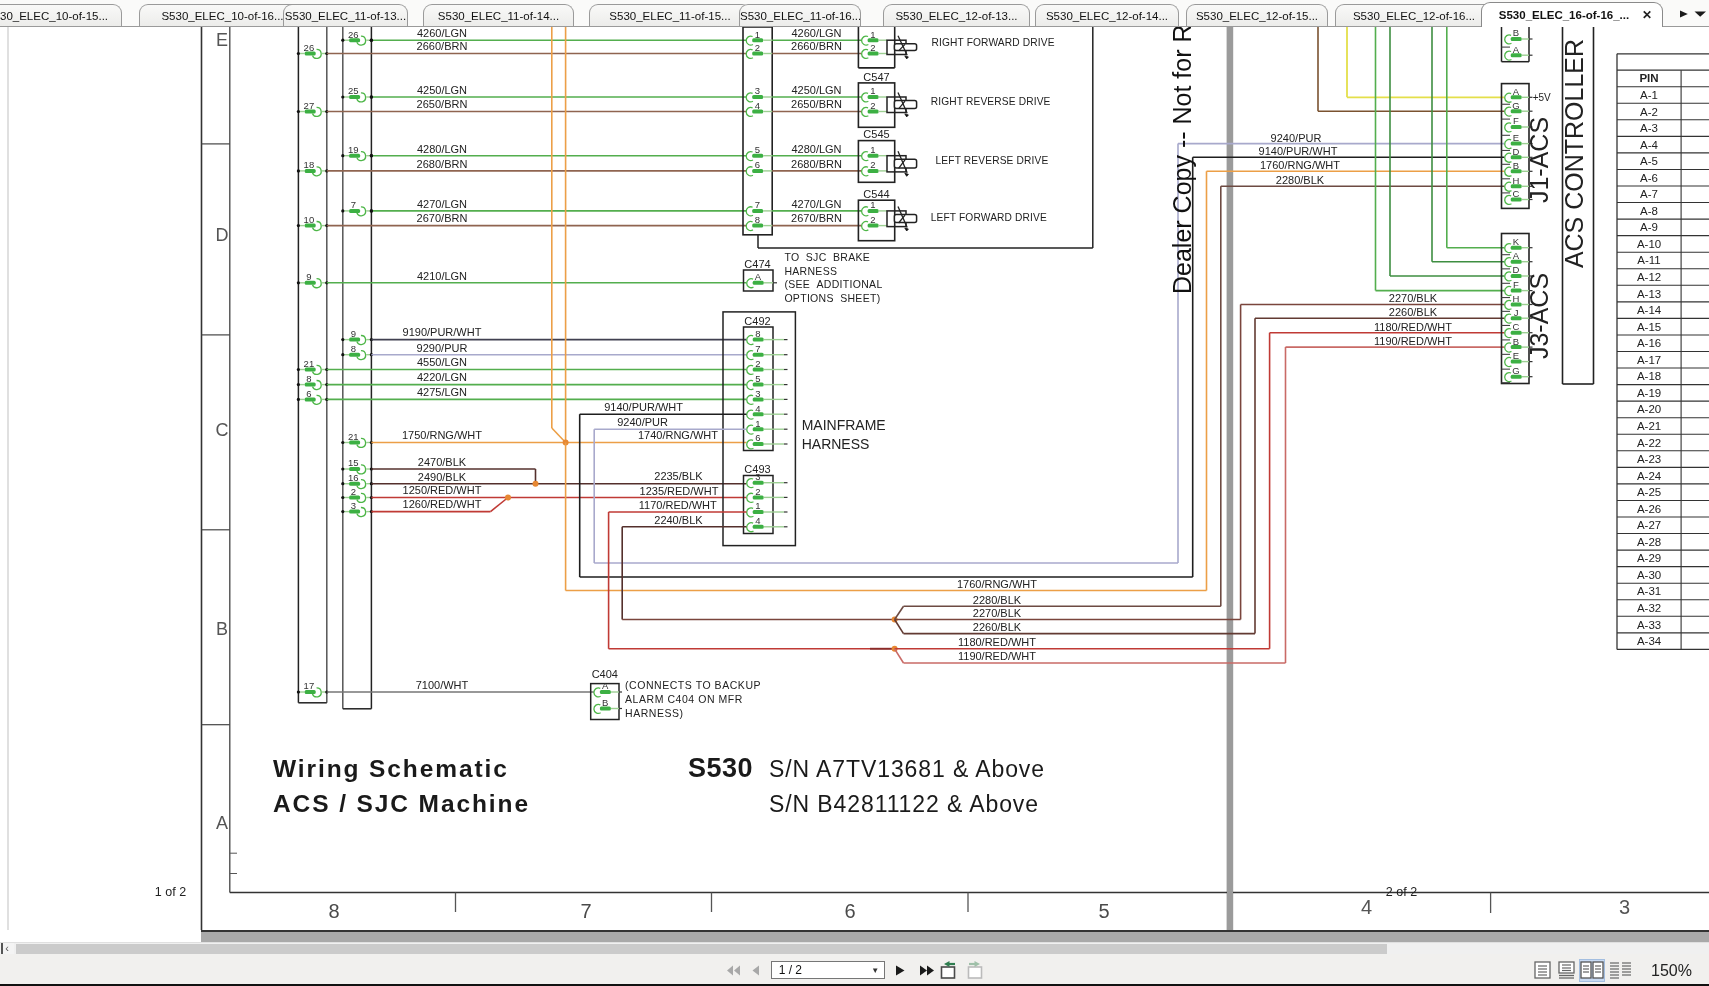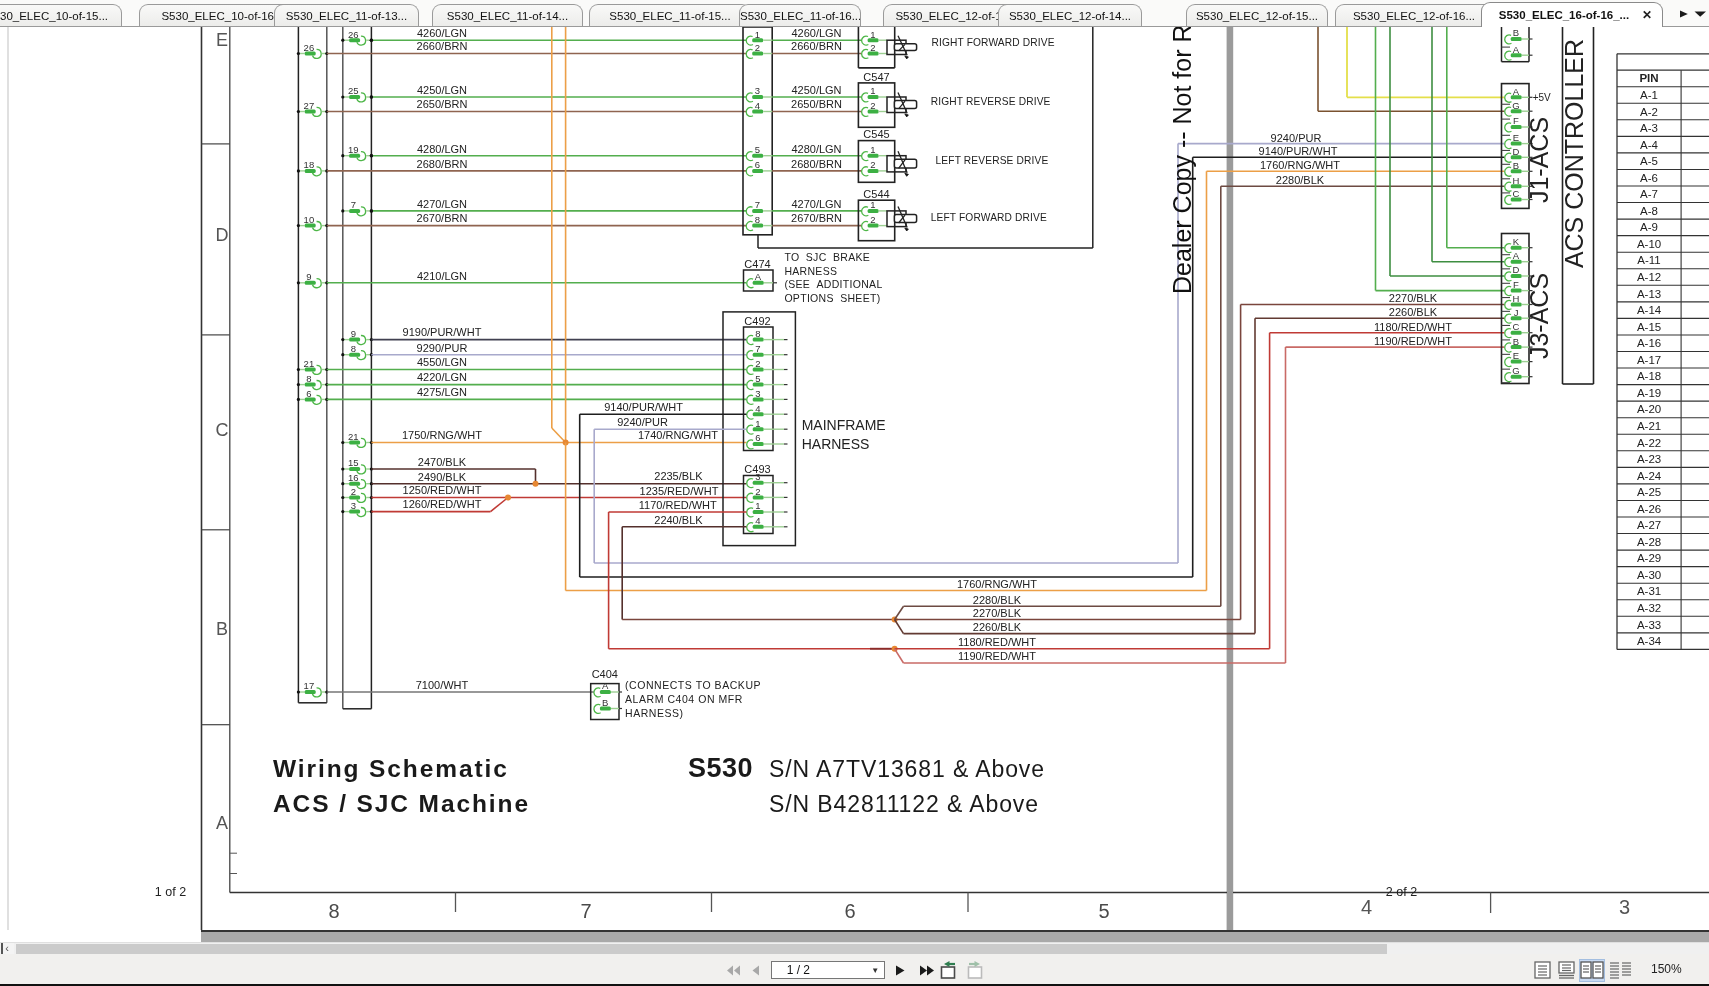--- a/index.html
+++ b/index.html
@@ -18,23 +18,23 @@
 .tarrow { position:absolute; color:#1a1a1a; font-size:10px; top:7px; }
 
 #pgshadow { position:absolute; left:201px; top:930px; width:1508px; height:2.2px; background:#333; z-index:6; }
 #grayband { position:absolute; left:201px; top:932.3px; width:1508px; height:9.7px; background:#a9a9a9; z-index:6; }
 #hscroll { position:absolute; left:0; top:942px; width:1709px; height:12px; background:#f0f0f0; z-index:31; border-top:1px solid #e0e0e0; }
 #hscroll .larr { position:absolute; left:0; top:0; width:14px; height:12px; background:#f4f4f4; color:#555; font-size:11px; line-height:11px; text-align:center; }
 #hscroll .thumb { position:absolute; left:16px; top:1px; width:1371px; height:10.5px; background:#cbcbcb; }
 #hscroll .grip { position:absolute; left:1px; top:0px; width:1.6px; height:15px; background:#555; }
 #toolbar { position:absolute; left:0; top:954px; width:1709px; height:30px; background:#f1f0ee; z-index:31; }
 #botline { position:absolute; left:0; top:984px; width:1709px; height:2px; background:#111; z-index:32; }
-.pgbox { position:absolute; left:770.7px; top:7.3px; width:114.6px; height:17.4px; background:#fff; border:1px solid #767676; font-size:12px; color:#111; line-height:16px; padding-left:15px; }
+.pgbox { position:absolute; left:770.7px; top:7.3px; width:114.6px; height:17.4px; background:#fff; border:1px solid #767676; font-size:12px; color:#111; line-height:16px; padding-left:7px; }
 .pgbox .caret { position:absolute; right:5px; top:1px; font-size:8px; color:#333; }
-#zoomtxt { position:absolute; left:1651px; top:8px; font-size:12px; color:#222; }
+#zoomtxt { position:absolute; left:1651px; top:8px; font-size:16px; color:#222; }
 </style></head>
 <body>
 <div id="app">
 
   <svg width="1709" height="932" viewBox="0 0 1709 932" style="position:absolute;left:0;top:0">
     <rect x="0" y="0" width="1709" height="932" fill="#fff"></rect>
     <rect x="1226.6" y="27" width="6.6" height="905" fill="#9b9b9b"></rect>
     <line x1="8" y1="27" x2="8" y2="930" stroke="#cfcfcf" stroke-width="1.3"></line>
     <line x1="201.5" y1="27" x2="201.5" y2="930" stroke="#333" stroke-width="1.6"></line>
 <line x1="229.8" y1="27" x2="229.8" y2="892.5" stroke="#444" stroke-width="1.3"></line>
@@ -754,26 +754,26 @@
 <text x="1649.05" y="645.125" font-size="11.5" text-anchor="middle" fill="#222" font-weight="normal">A-34</text>
 <line x1="1617" y1="649.4" x2="1715" y2="649.4" stroke="#333" stroke-width="1.1"></line>
 <line x1="1617" y1="53.8" x2="1617" y2="649.4" stroke="#333" stroke-width="1.3"></line>
 <line x1="1681.1" y1="70.15" x2="1681.1" y2="649.4" stroke="#333" stroke-width="1.1"></line>
   </svg>
 
   <div id="tabbar">
     <div class="bline"></div>
     <div class="tab" style="left:-28px;width:150px">S530_ELEC_10-of-15...</div>
       <div class="tab" style="left:139px;width:167px">S530_ELEC_10-of-16...</div>
-      <div class="tab" style="left:274px;width:145px">S530_ELEC_11-of-13...</div>
-      <div class="tab" style="left:432px;width:151px">S530_ELEC_11-of-14...</div>
+      <div class="tab" style="left:283px;width:125px">S530_ELEC_11-of-13...</div>
+      <div class="tab" style="left:423px;width:151px">S530_ELEC_11-of-14...</div>
       <div class="tab" style="left:589px;width:162px">S530_ELEC_11-of-15...</div>
       <div class="tab" style="left:739px;width:122px">S530_ELEC_11-of-16...</div>
       <div class="tab" style="left:883px;width:147px">S530_ELEC_12-of-13...</div>
-      <div class="tab" style="left:998px;width:144px">S530_ELEC_12-of-14...</div>
+      <div class="tab" style="left:1035px;width:144px">S530_ELEC_12-of-14...</div>
       <div class="tab" style="left:1186px;width:142px">S530_ELEC_12-of-15...</div>
       <div class="tab" style="left:1335px;width:158px">S530_ELEC_12-of-16...</div>
       <div class="tab active" style="left:1481px;width:182px"><span class="tlbl">S530_ELEC_16-of-16_...</span><span class="tx">✕</span></div>
     <svg class="tarrow" style="left:1679px;top:9.5px" width="10" height="9">
         <path d="M1 0.5 L8.8 4 L1 7.5 Z" fill="#1a1a1a"></path>
       </svg>
     <svg class="tarrow" style="left:1694px;top:11px" width="13" height="7">
         <path d="M0.5 0.5 L12 0.5 L6.2 5.8 Z" fill="#1a1a1a"></path>
       </svg>
   </div>

